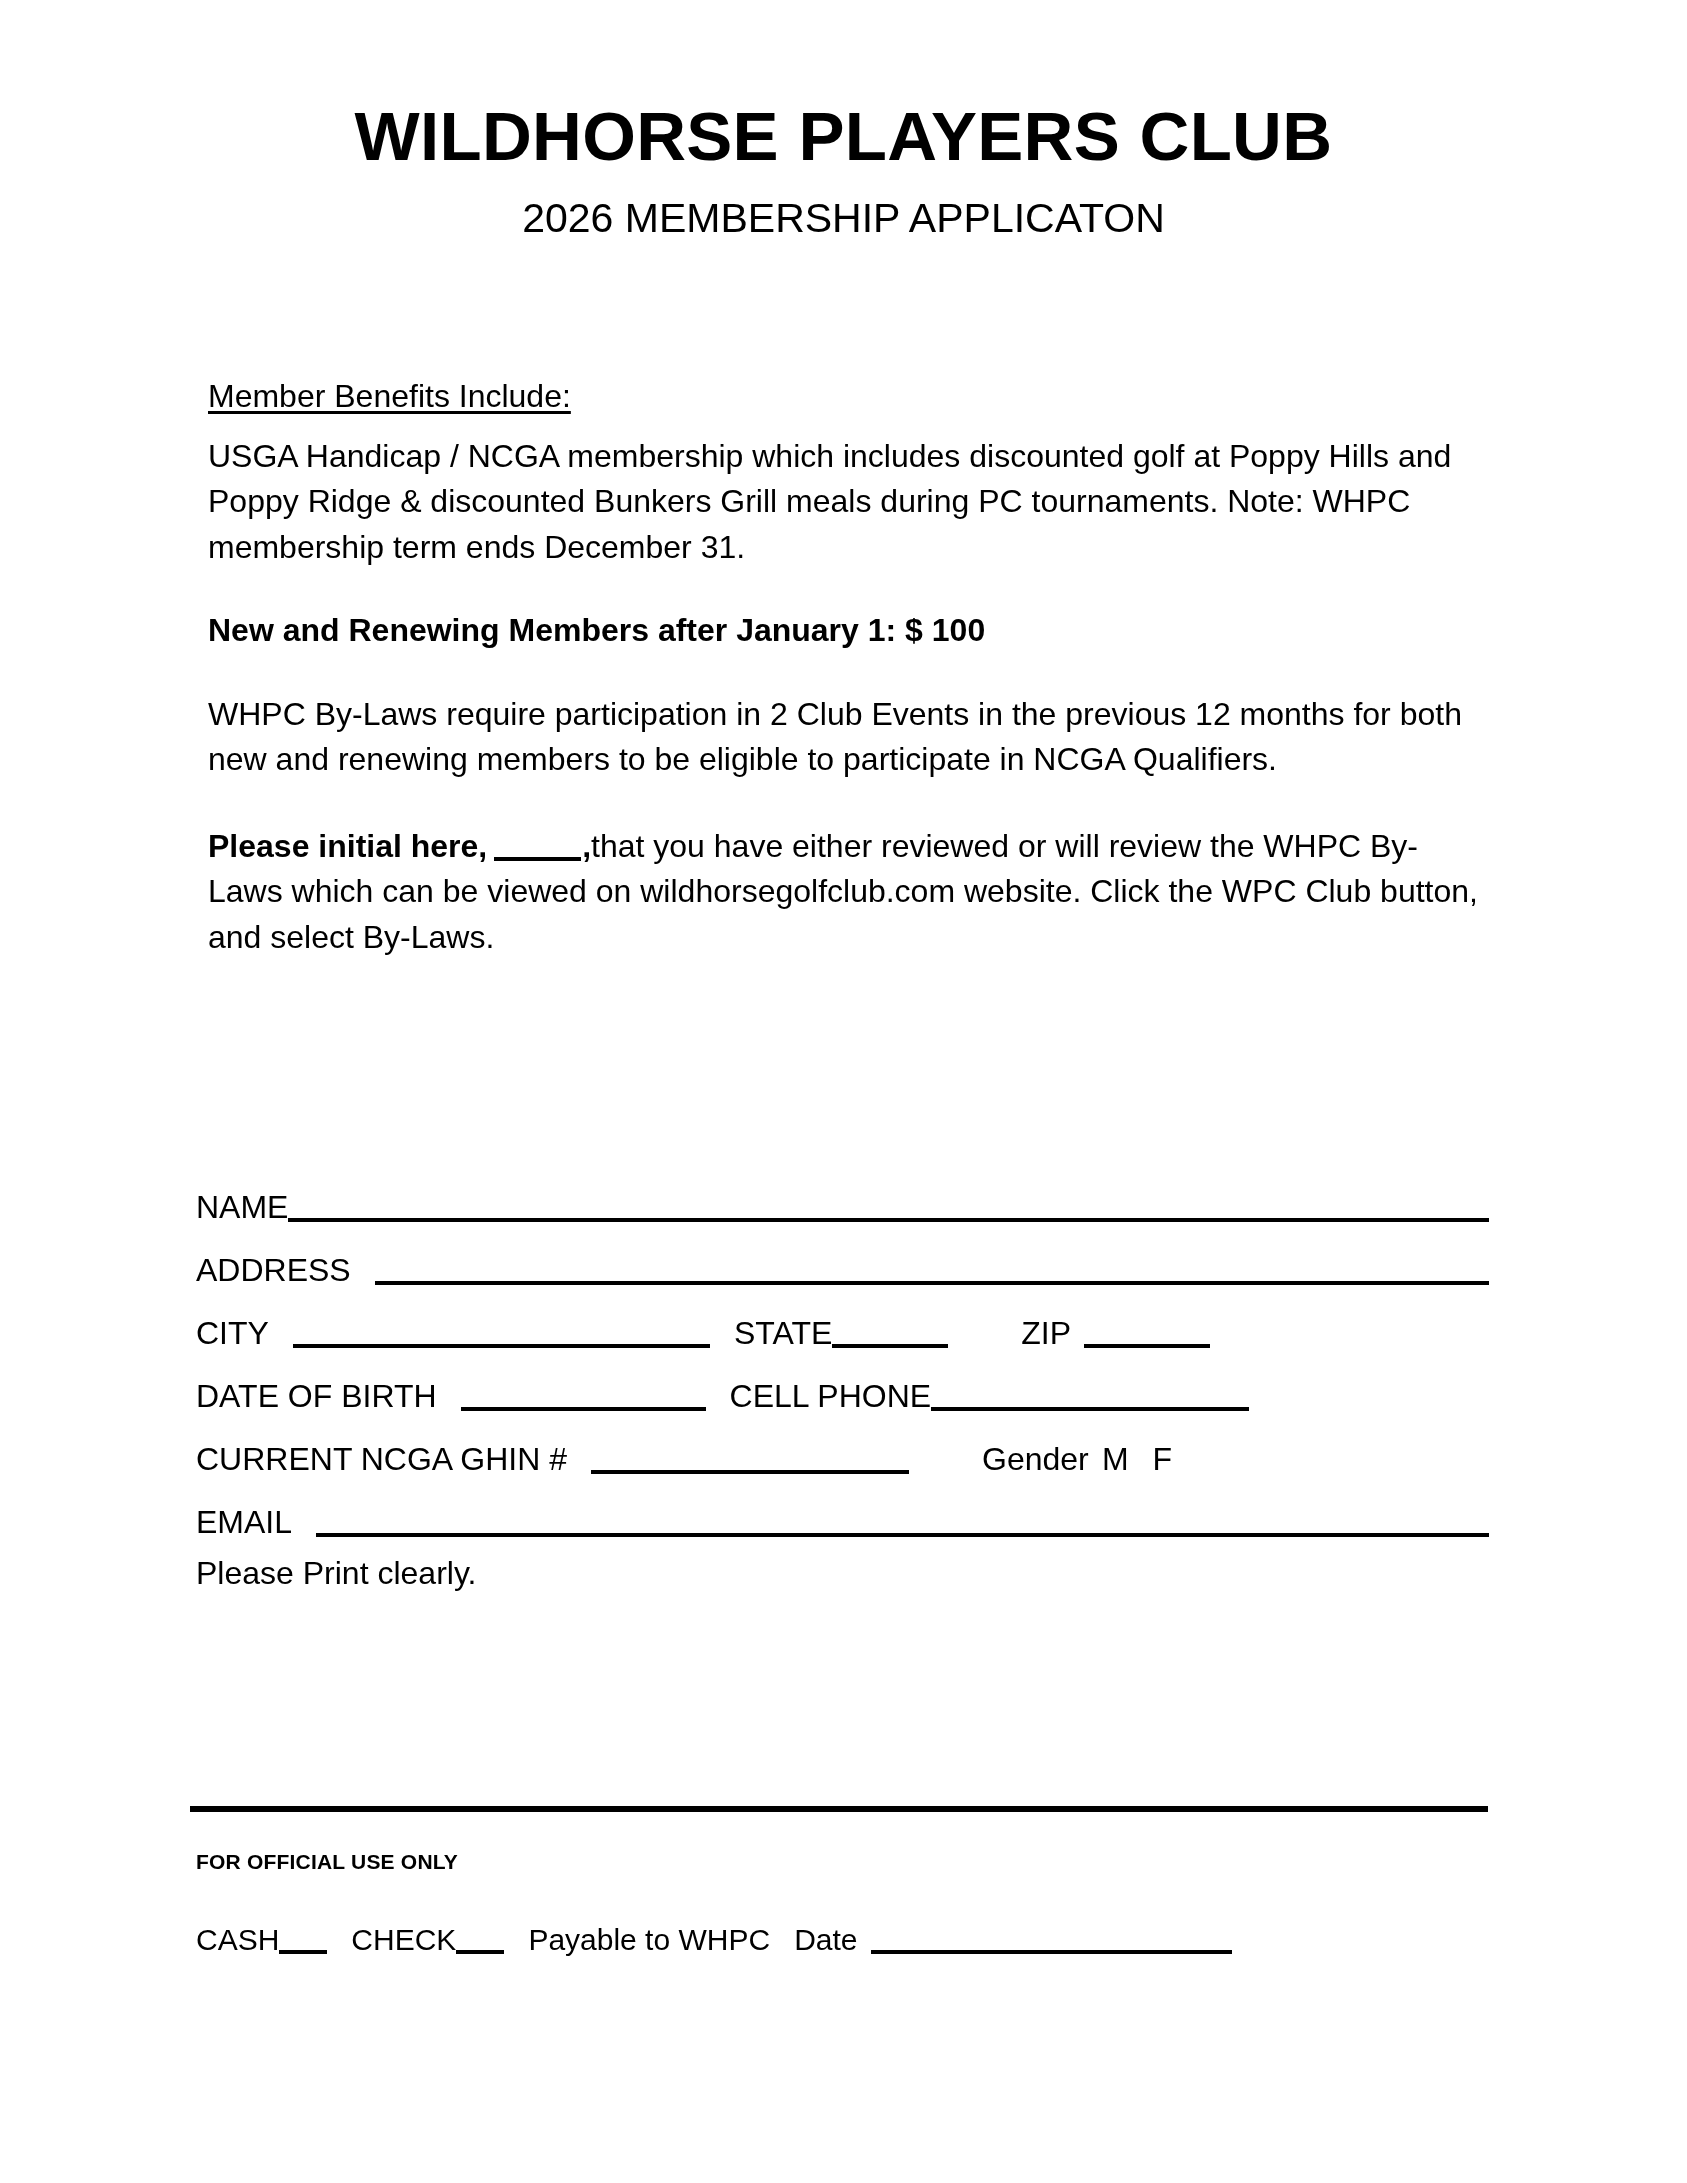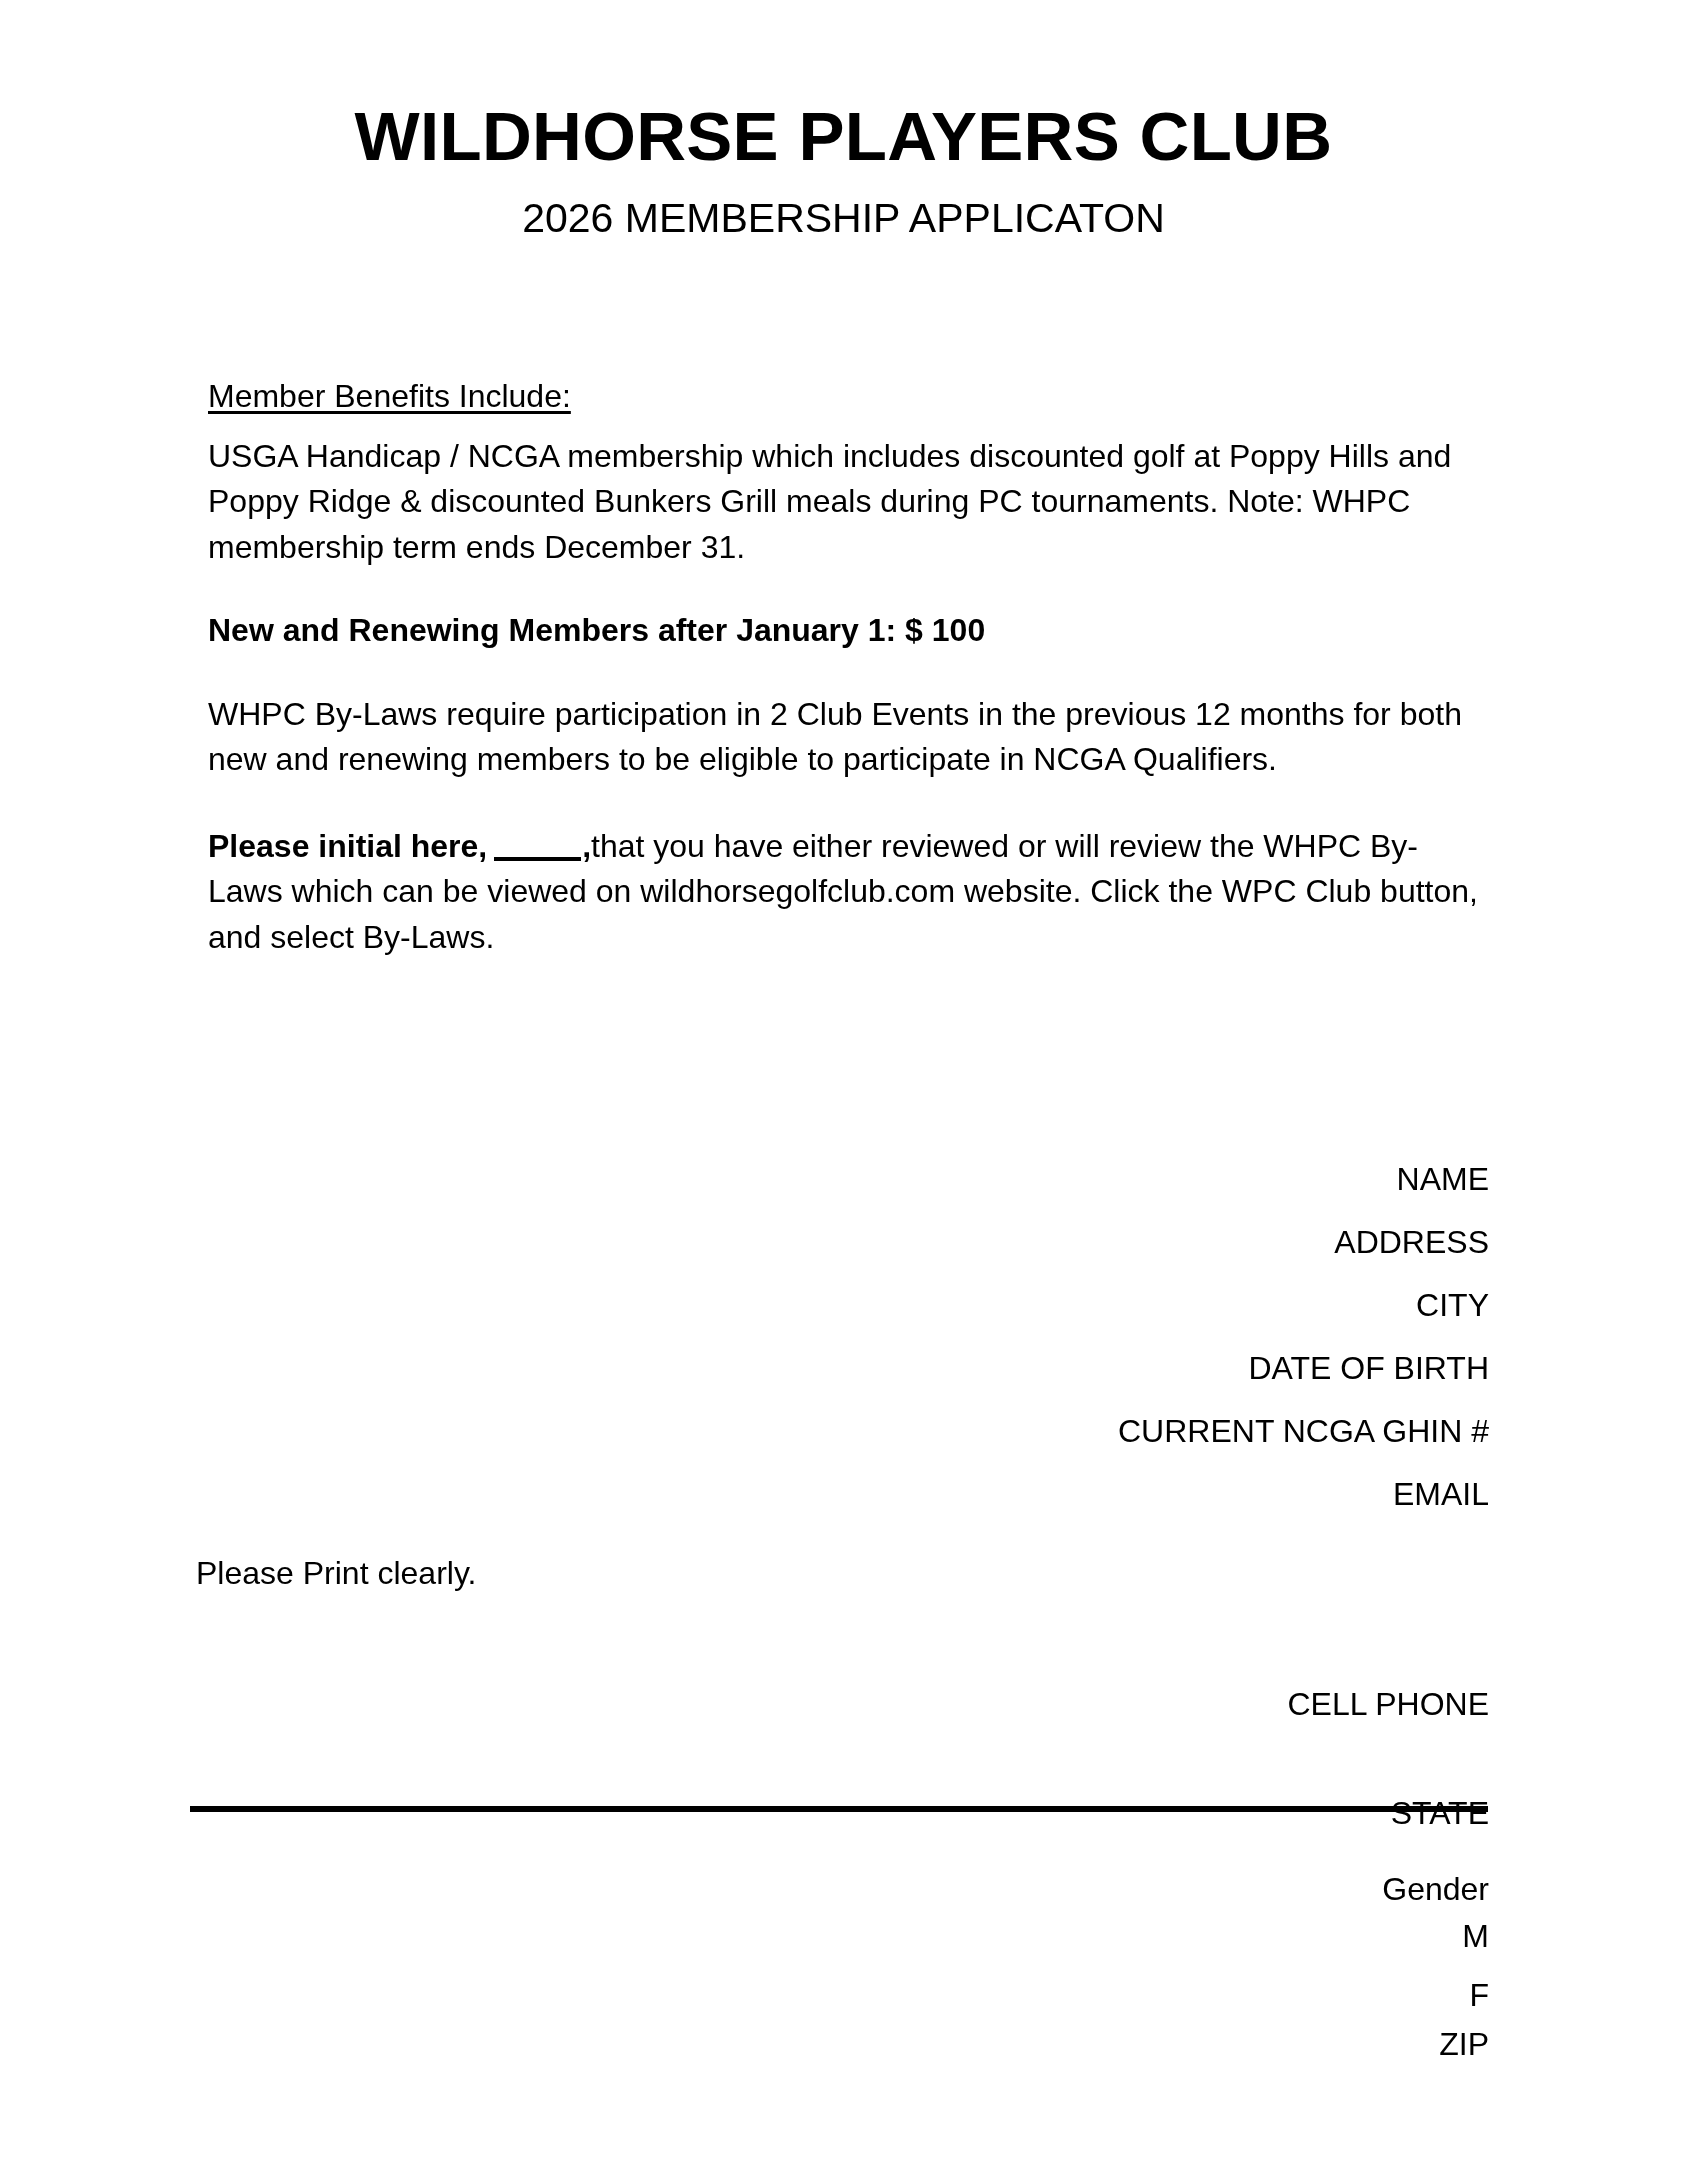--- a/index.html
+++ b/index.html
@@ -85,21 +85,20 @@
     top: 1163px;
     width: 1293px;
   }
   .field-row {
     display: flex;
     align-items: flex-end;
     font-size: 32px;
     line-height: 1.0;
     height: 63px;
     white-space: nowrap;
-    flex-direction: column;
   }
   .field-row .lbl {
     flex: 0 0 auto;
     padding-bottom: 2.6px;
   }
   .rule {
     flex: 1 1 auto;
     border-bottom: 4.6px solid #000;
     height: 0;
     margin-bottom: 4px;
@@ -252,15 +251,32 @@
       <span class="rule"></span>
     </div>
 
     <div class="print-note">
       <span>Please Print clearly.</span>
     </div>
   </div>
 
   <div class="divider"></div>
 
+  <div class="official">
+    <div class="official-title">FOR OFFICIAL USE ONLY</div>
+
+    <div class="official-row">
+      <span class="lbl">CASH</span>
+      <span class="mini-rule cash"></span>
+      <span class="sp-md"></span>
+      <span class="lbl">CHECK</span>
+      <span class="mini-rule check"></span>
+      <span class="sp-md"></span>
+      <span class="lbl">Payable to WHPC</span>
+      <span class="sp-md"></span>
+      <span class="lbl">Date</span>
+      <span class="sp-sm"></span>
+      <span class="mini-rule date"></span>
+    </div>
+  </div>
 
 </div>
 
 
 </body></html>

